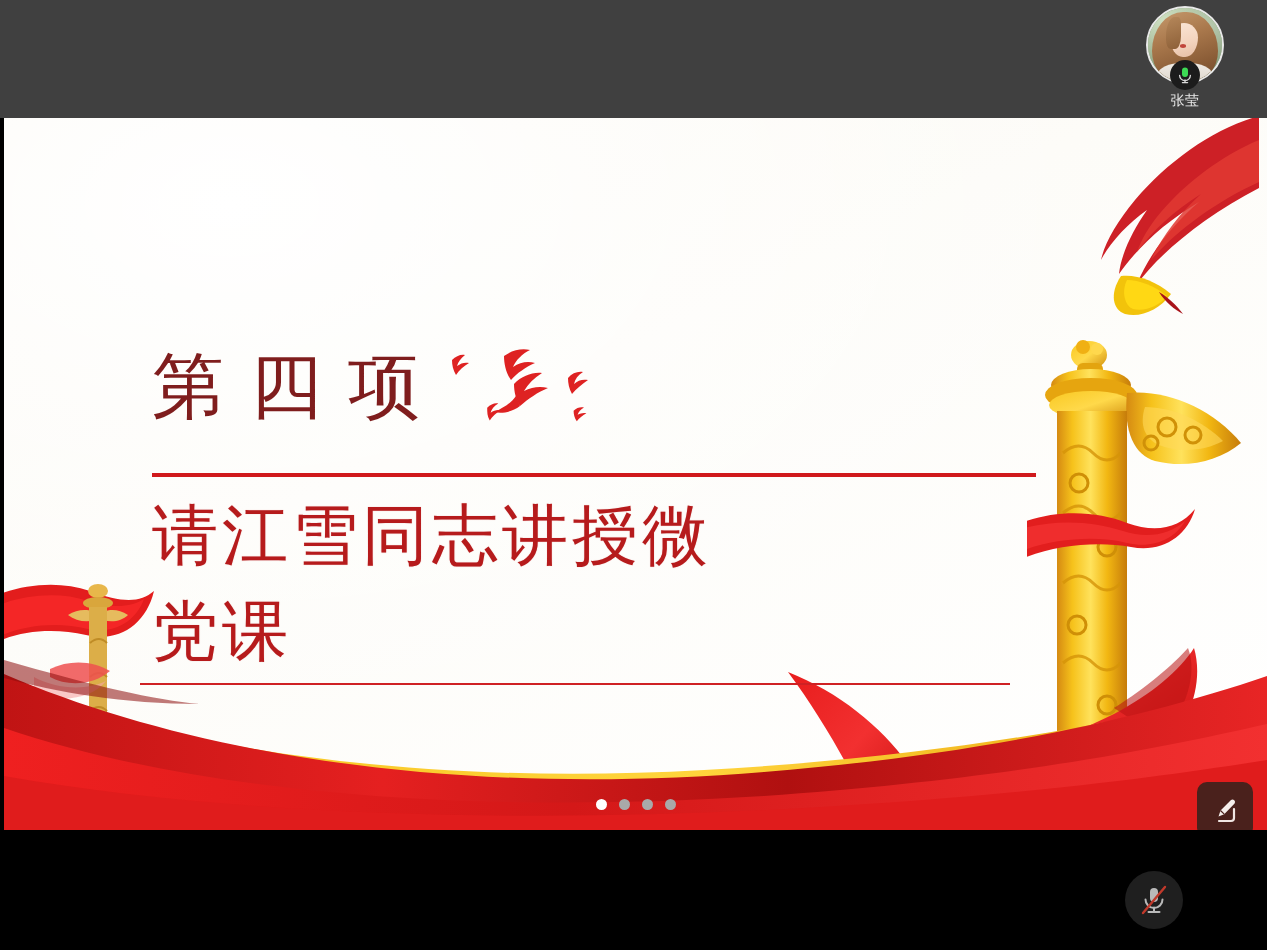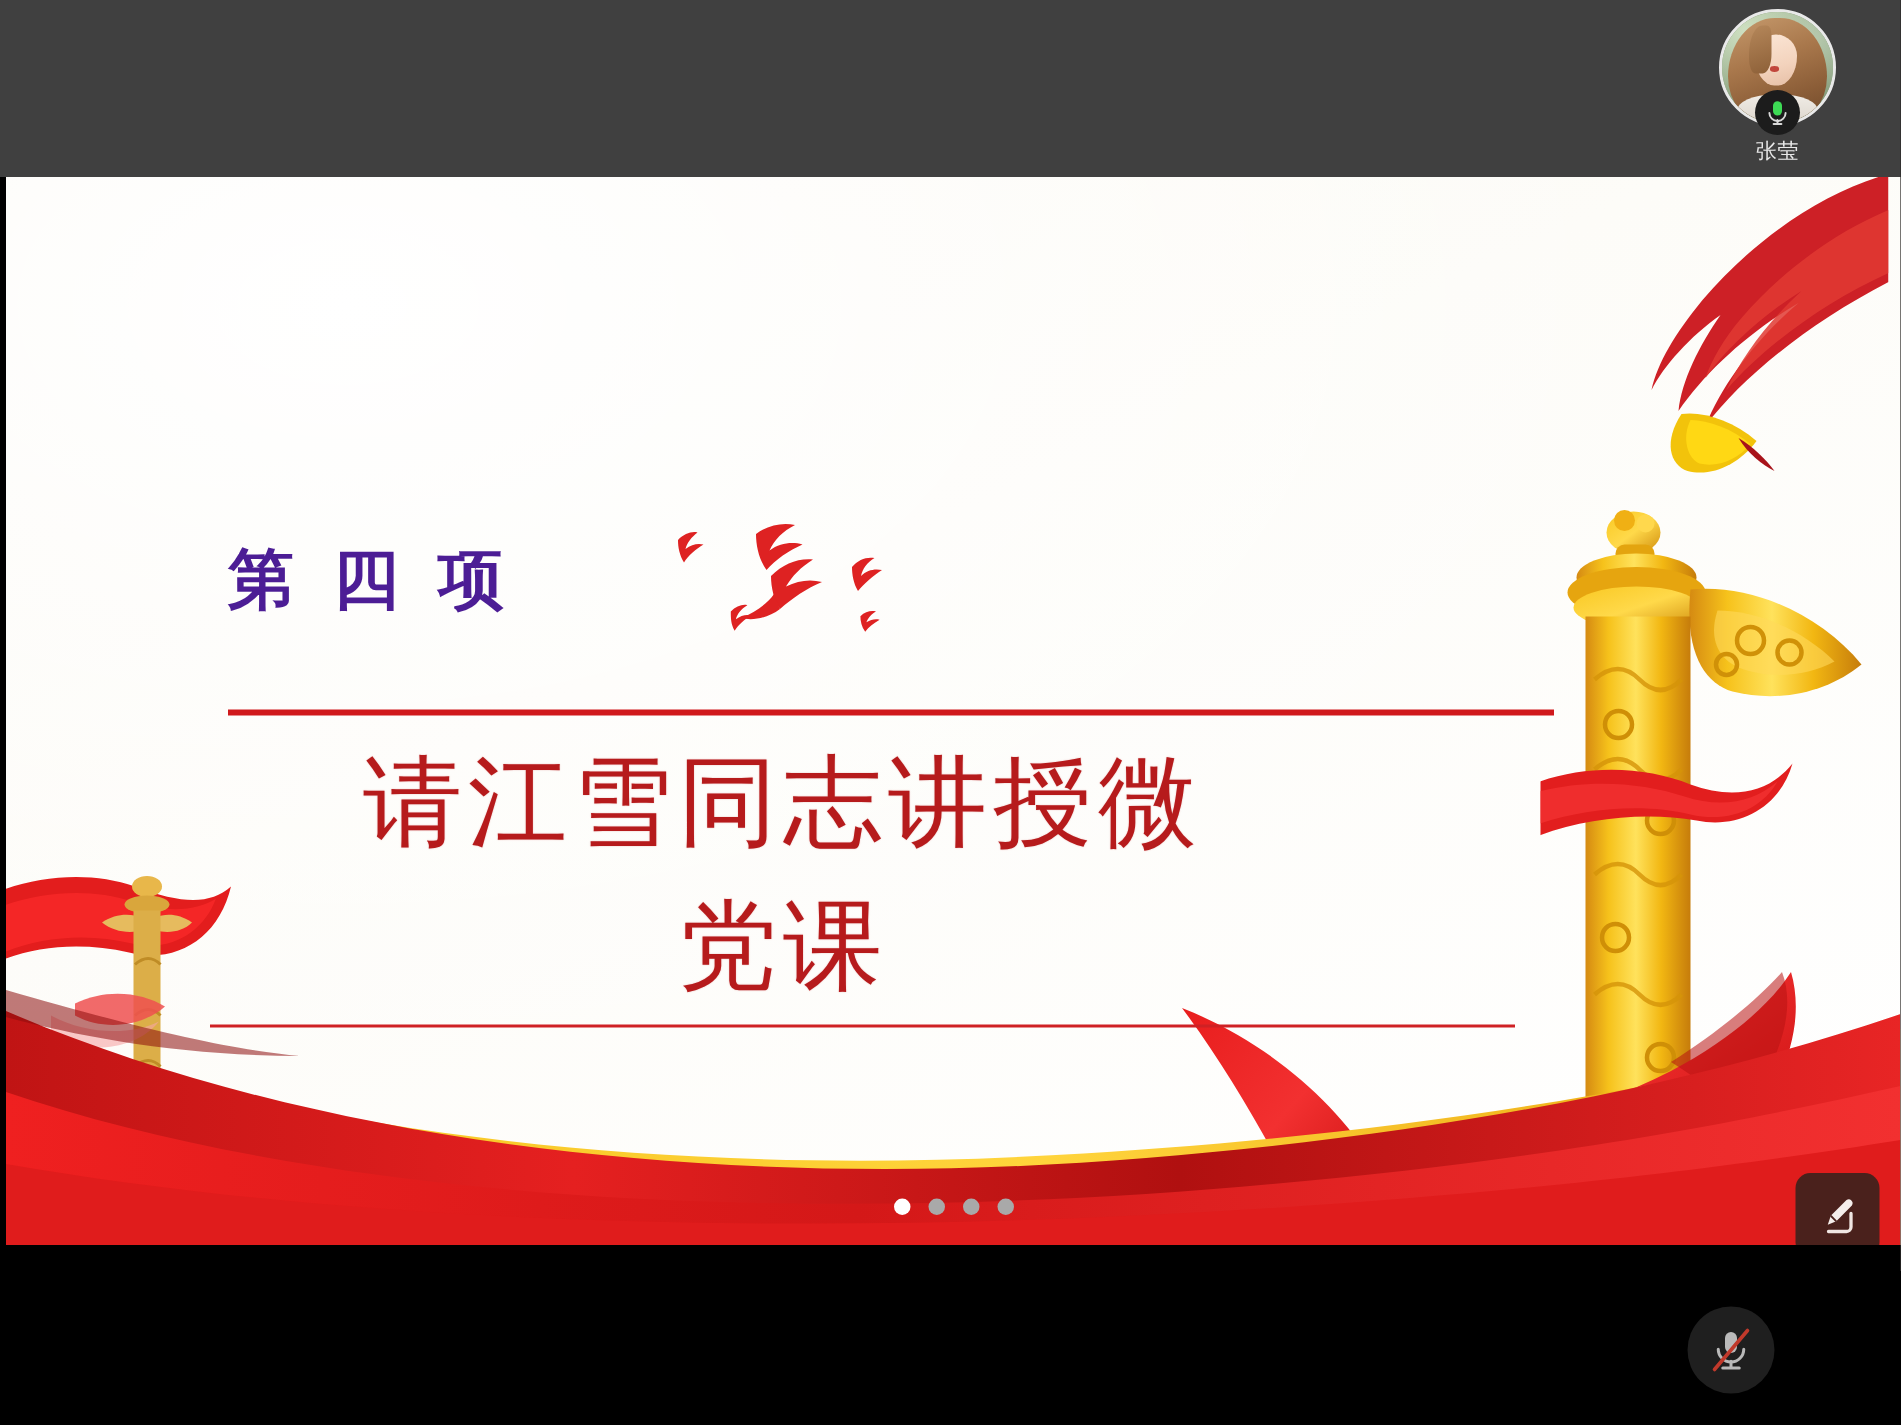--- a/index.html
+++ b/index.html
@@ -101,42 +101,42 @@
 
   
   .waves { position:absolute; left:0; bottom:0; width:1263px; height:230px; }
 
   
   .slide-content { position:absolute; inset:0; }
 
   .section-heading {
     position:absolute; left:148px; top:234px;
     font-family:"Liberation Serif", serif;
-    font-weight:bold;
-    font-size:44px; line-height:70px;
+    font-weight:normal;
+    font-size:72px; line-height:70px;
     letter-spacing:26px;
-    color:#4c1d95;
+    color:#7f1d1d;
   }
   .doves { position:absolute; left:424px; top:224px; width:180px; height:100px; }
 
   .rule-top {
     position:absolute; left:148px; top:355px;
     width:884px; height:4px;
     background:#d0191c;
   }
   .rule-bottom {
     position:absolute; left:136px; top:565px;
     width:870px; height:2px;
     background:#cf2124;
   }
 
   .slide-title {
     position:absolute; left:148px; top:370px;
     width:740px;
-    text-align:center;
+    text-align:left;
     font-family:"Liberation Serif", serif;
     font-size:66px; line-height:96px;
     letter-spacing:4px;
     color:#b61b1c;
     text-shadow:0 0 1px rgba(182,27,28,.35);
   }
 
   
   .pager {
     position:absolute; left:50%; transform:translateX(-50%);

